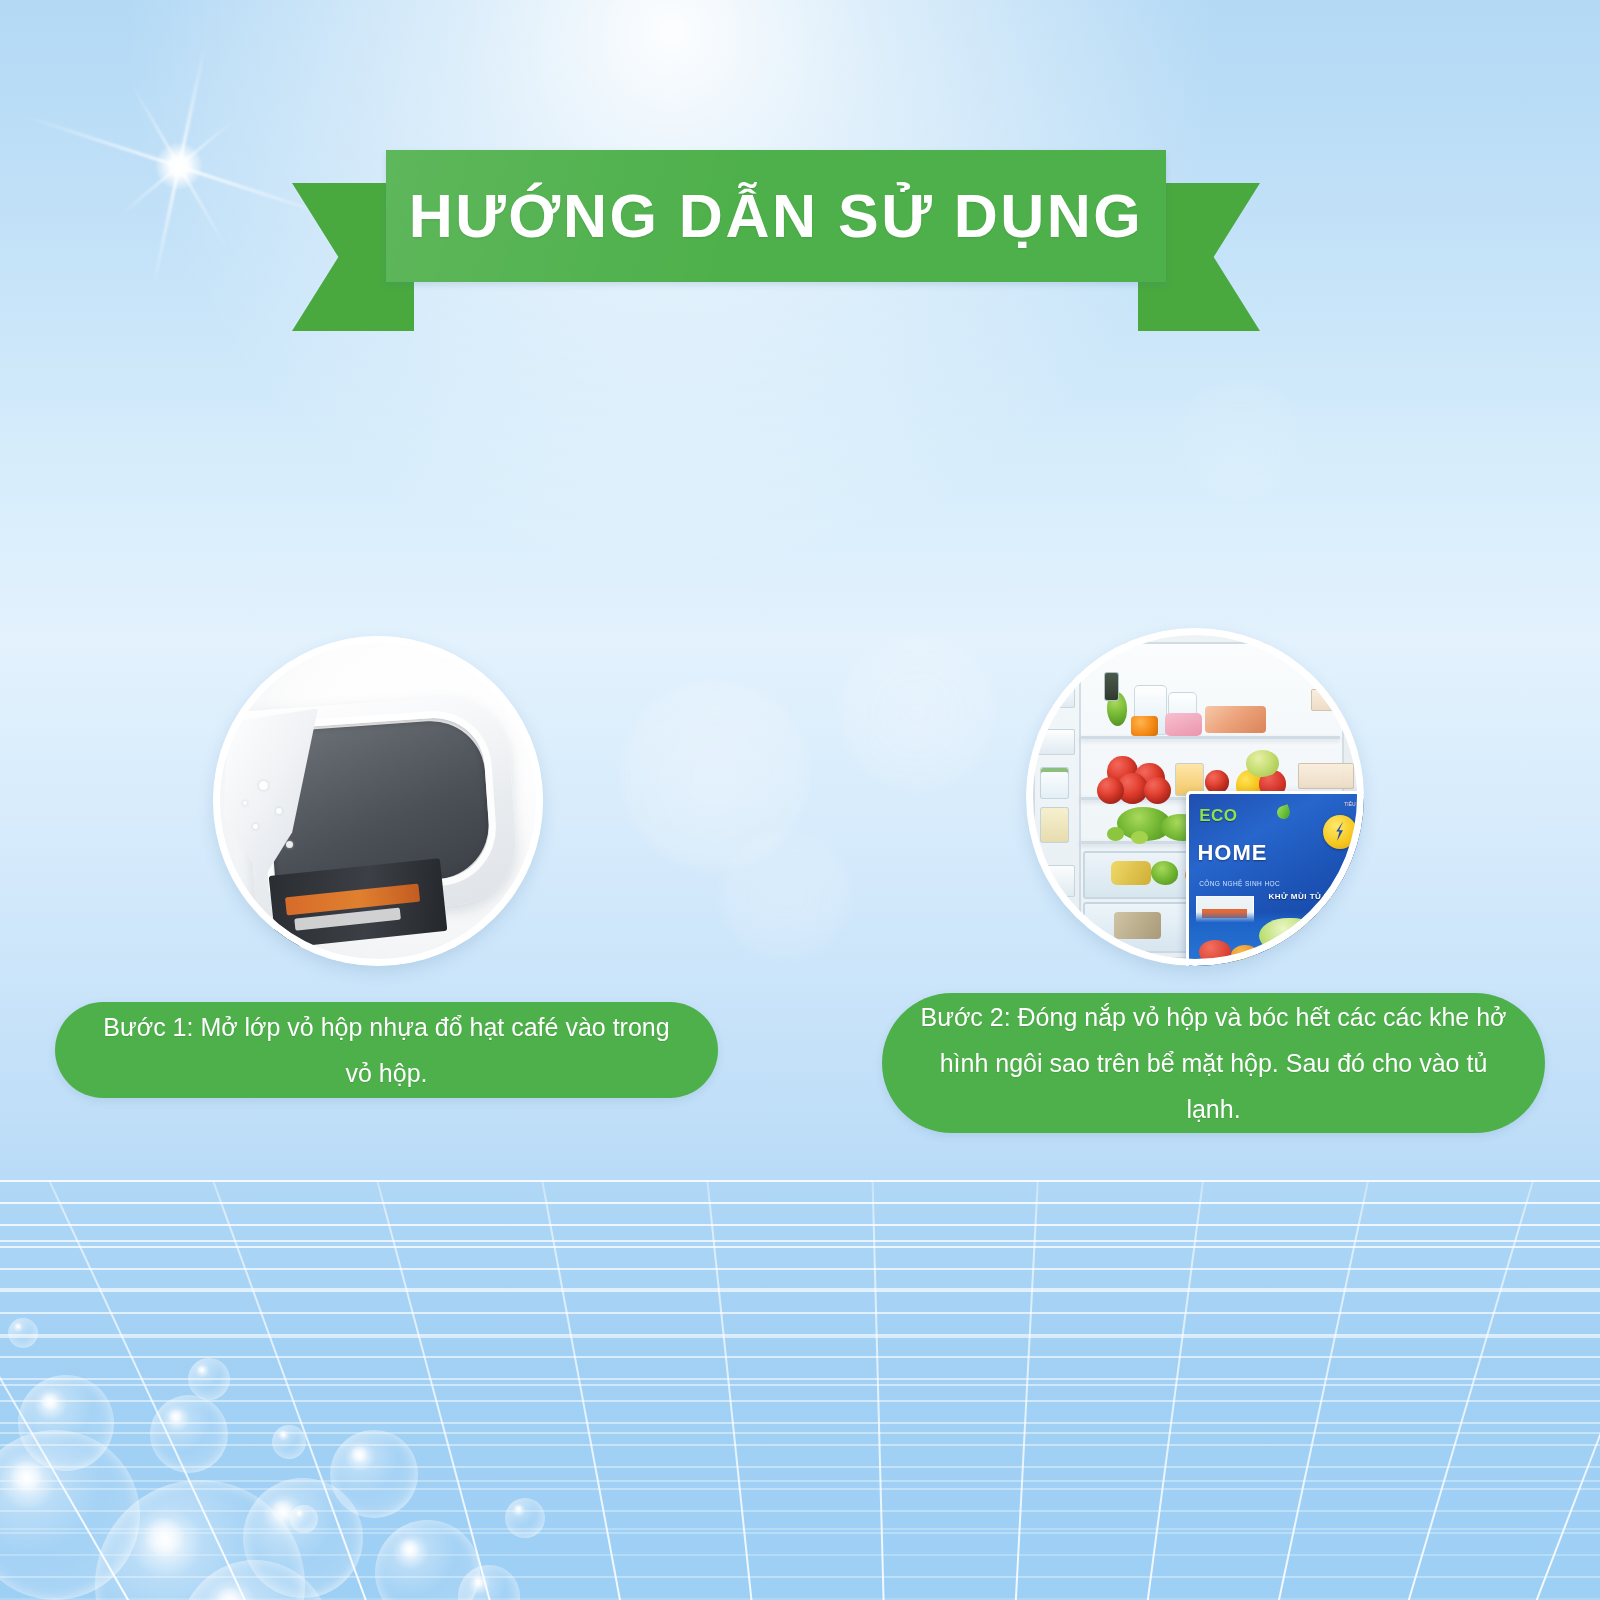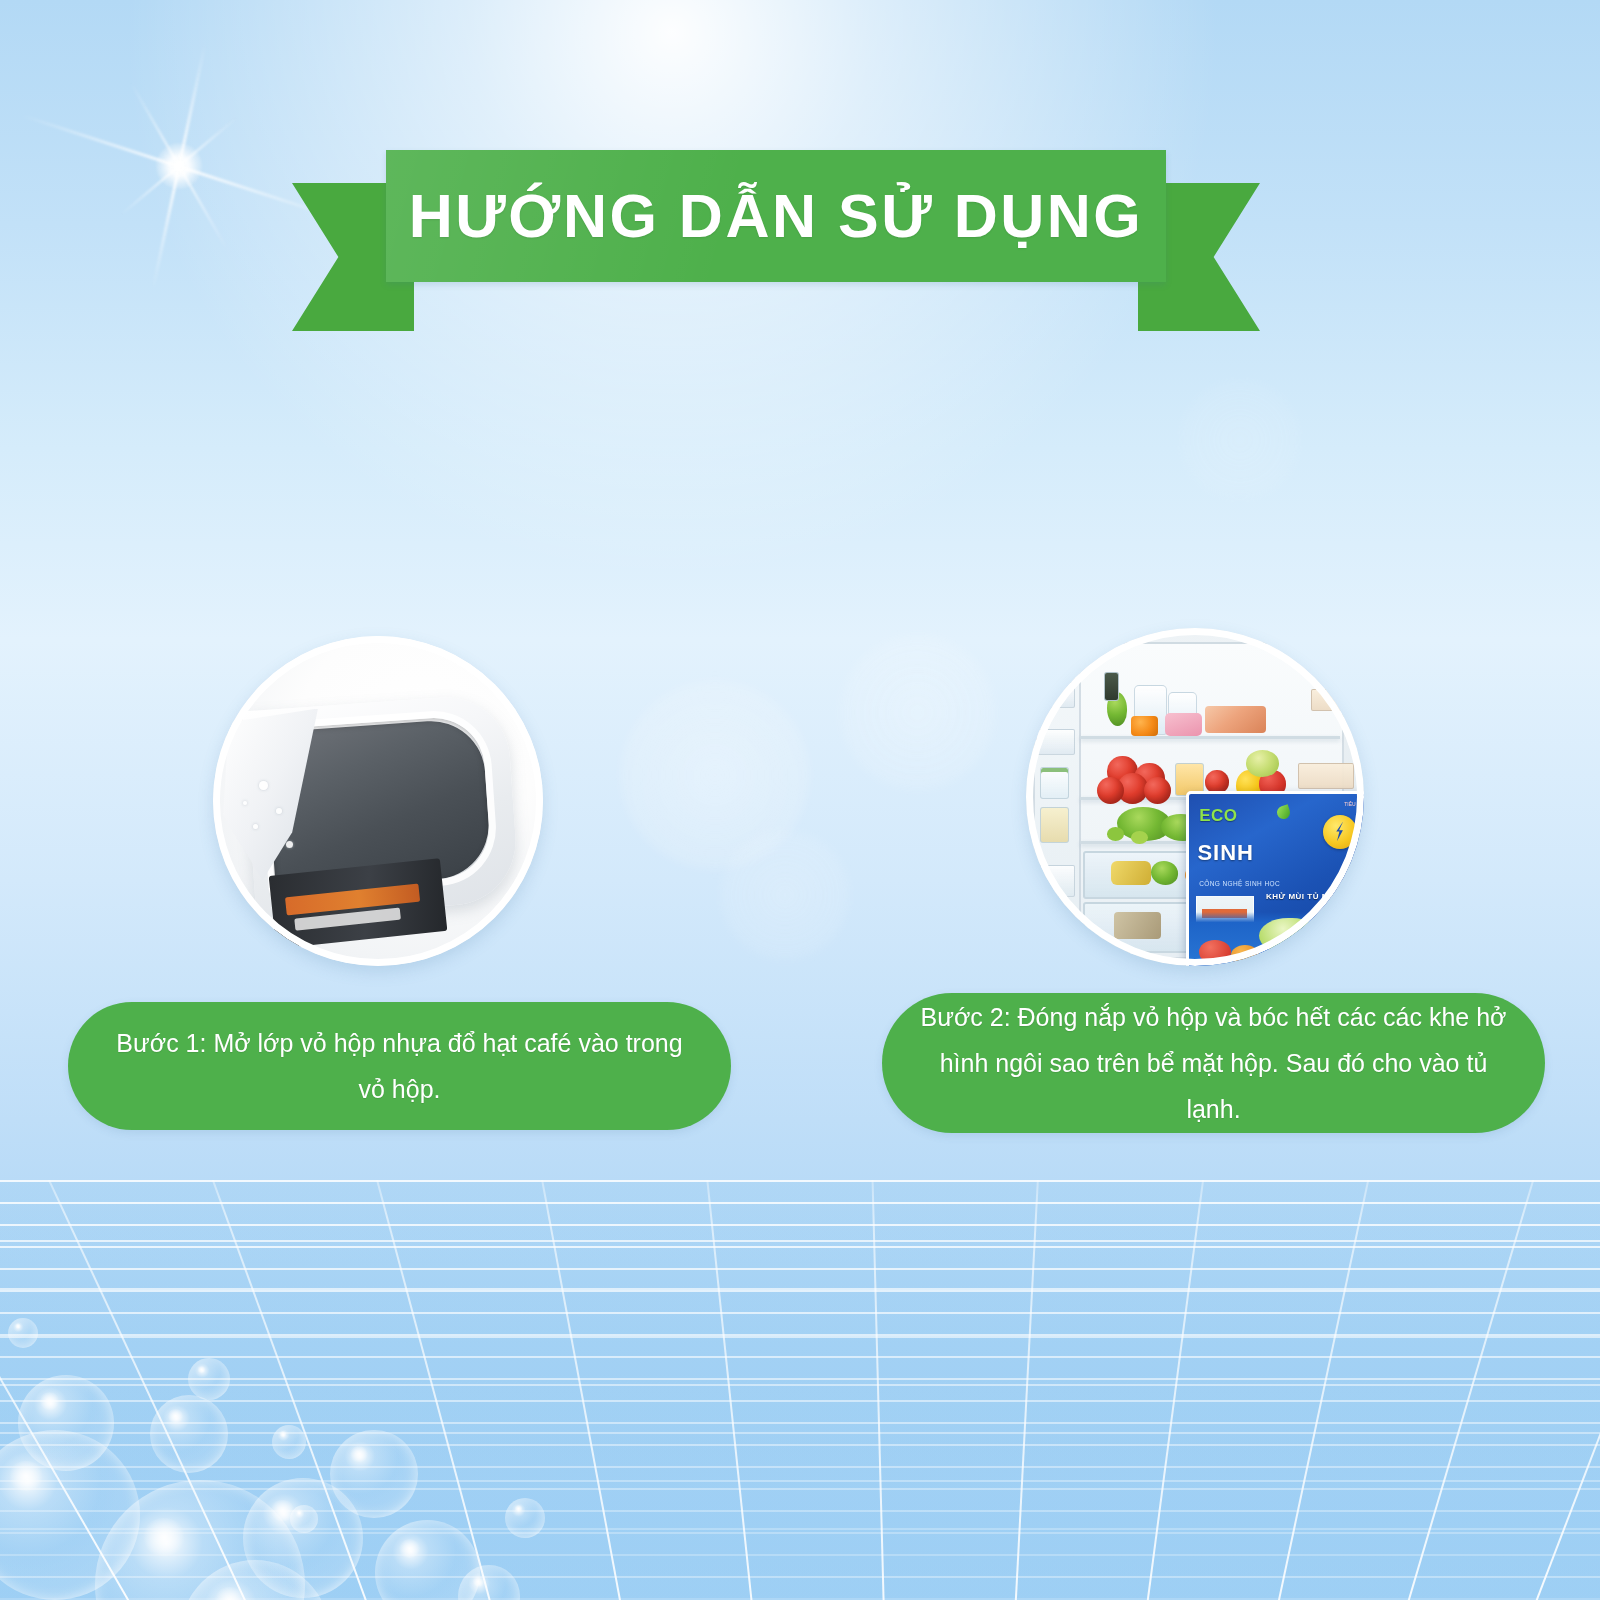--- a/index.html
+++ b/index.html
@@ -211,21 +211,21 @@
   .pill{
     position:absolute;background:#4eb04b;border-radius:999px;
     display:flex;align-items:center;justify-content:center;
     color:#ffffff;text-align:center;box-sizing:border-box;
     box-shadow:0 3px 8px rgba(60,110,150,.13);
   }
   .pill .txt{
     display:block;font-size:25px;line-height:1.85;font-weight:500;
     text-shadow:0 1px 1px rgba(0,0,0,.10);padding:0 46px;
   }
-  #pill-1{left:68px;top:1002px;width:663px;height:128px;}
+  #pill-1{left:55px;top:1002px;width:663px;height:96px;}
   #pill-2{left:882px;top:993px;width:663px;height:140px;}
   #pill-2 .txt{padding:0 34px;}
 </style>
 </head>
 <body>
 
 <div id="poster">
 
   <div class="flare" style="left:178px;top:165px;width:2px;height:2px;">
     <div class="ray" style="width:330px;height:3px;margin:-1.5px 0 0 -165px;transform:rotate(18deg);"></div>
@@ -351,25 +351,25 @@
         <div class="veg tomato" style="left:54%;top:70%;width:6%;height:6%;"></div>
         <div class="fr-drawer" style="top:81%;height:14%;"></div>
         <div class="veg" style="left:26%;top:84%;width:14%;height:8%;background:linear-gradient(120deg,#cfc4a5,#a99a78);border-radius:4px;"></div>
 
         <div class="eggs" style="top:40%;width:16%;height:7%;"></div>
         <div class="eggs" style="top:18%;width:12%;height:6%;"></div>
 
         <div class="pack">
           <div class="pk-eco">ECO</div>
           <div class="pk-leaf"></div>
-          <div class="pk-home">SINH</div>
+          <div class="pk-home">HOME</div>
           <div class="pk-sub">CÔNG NGHỆ SINH HỌC</div>
           <div class="pk-tiny">TIÊU</div>
           <div class="pk-badge"></div>
-          <div class="pk-tag">KHỬ MÙI TỦ NGHỆ</div>
+          <div class="pk-tag">KHỬ MÙI TỦ TIÊU</div>
           <div class="pk-weight">50 g</div>
           <div class="pk-thumb"></div>
           <div class="pk-veg">
             <div class="pv" style="left:40%;top:10%;width:34%;height:62%;background:radial-gradient(circle at 40% 30%,#eaf6c4,#b9dd6e 55%,#86b83c);border-radius:52% 48% 46% 54%;"></div>
             <div class="pv" style="left:6%;top:48%;width:18%;height:42%;background:radial-gradient(circle at 35% 30%,#f2705f,#cf2d20);"></div>
             <div class="pv" style="left:24%;top:58%;width:16%;height:36%;background:radial-gradient(circle at 35% 30%,#f7b64f,#de7c12);"></div>
             <div class="pv" style="left:70%;top:56%;width:18%;height:38%;background:radial-gradient(circle at 35% 30%,#8fd04a,#4f8f1e);border-radius:48% 52% 44% 56%;"></div>
             <div class="pv" style="left:85%;top:64%;width:14%;height:32%;background:radial-gradient(circle at 35% 30%,#f4604f,#bb2318);"></div>
           </div>
         </div>

